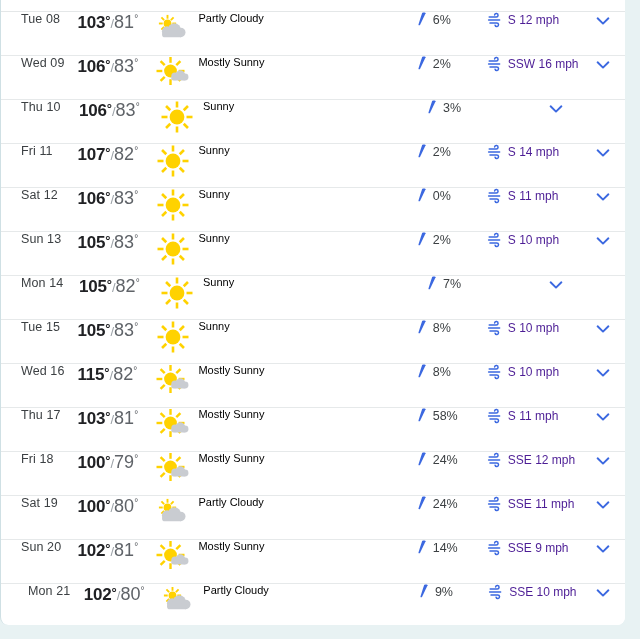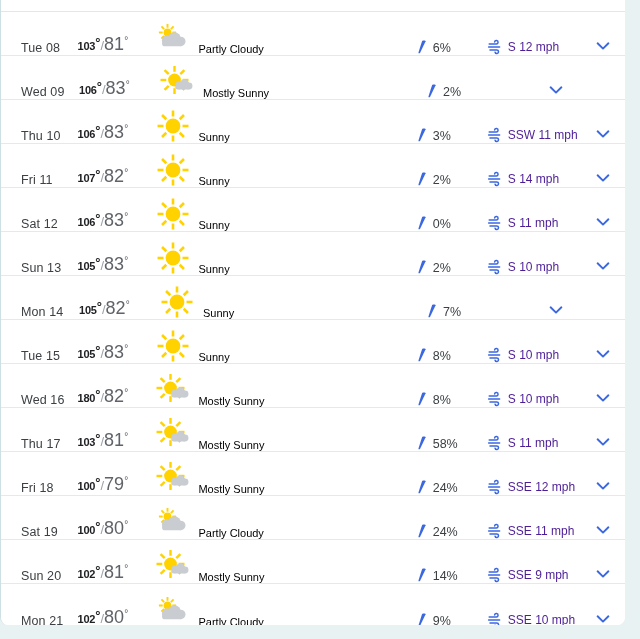--- a/index.html
+++ b/index.html
@@ -42,27 +42,28 @@
     position: absolute;
     left: 0;
     top: 12px;
     width: 625px;
   }
 
   .forecast-row {
     position: relative;
     height: 44px;
     display: flex;
-    align-items: flex-end;
+    align-items: flex-start;
     border-bottom: 1px solid #e6e9ea;
     background: #ffffff;
     box-sizing: border-box;
   }
   .forecast-row:last-child {
     border-bottom: none;
+    margin-left: 7px;
   }
 
   
   .col-day {
     width: 78px;
     padding-left: 20px;
     box-sizing: border-box;
     font-size: 12.5px;
     color: #3c4043;
     letter-spacing: 0.1px;
@@ -70,21 +71,21 @@
   }
 
   
   .col-temp {
     width: 78px;
     box-sizing: border-box;
     white-space: nowrap;
     color: #202124;
   }
   .temp-high {
-    font-size: 11px;
+    font-size: 17px;
     font-weight: bold;
     color: #202124;
     letter-spacing: -0.2px;
   }
   .temp-high-deg {
     font-size: 13px;
     font-weight: bold;
     color: #202124;
     vertical-align: top;
     position: relative;
@@ -264,20 +265,30 @@
     </g>
   </svg>
         </div>
         <div class="col-cond">Mostly Sunny</div>
         <div class="col-precip">
           <svg class="precip-icon" viewBox="0 0 11 15">
     <path d="M8.6 1.2 L3.0 12.9 C2.6 13.7 1.3 13.3 1.5 12.4 L5.1 1.0 C5.4 0.1 9.0 0.3 8.6 1.2 Z" fill="#3b68e0"></path>
   </svg>
           <span>2%</span>
         </div>
+        <div class="col-wind">
+          <svg class="wind-icon" viewBox="0 0 16 16">
+    <g stroke="#3b68e0" stroke-width="1.5" stroke-linecap="round" fill="none">
+      <path d="M2.2 5.0 H9.3 A1.75 1.75 0 1 0 7.6 2.9"></path>
+      <path d="M1.6 8.0 H12.6"></path>
+      <path d="M3.0 11.0 H9.8 A1.75 1.75 0 1 1 8.1 13.2"></path>
+    </g>
+  </svg>
+          <span>SSW 16 mph</span>
+        </div>
         <div class="col-expand">
           <svg class="chevron" viewBox="0 0 18 18">
     <path d="M3.6 6.3 L9 11.6 L14.4 6.3" stroke="#3b68e0" stroke-width="1.9" fill="none" stroke-linecap="round" stroke-linejoin="round"></path>
   </svg>
         </div>
       </div>
       <div class="forecast-row">
         <div class="col-day">Thu 10</div>
         <div class="col-temp"><span class="temp-high">106</span><span class="temp-high-deg">°</span><span class="temp-sep">/</span><span class="temp-low">83</span><span class="temp-low-deg">°</span></div>
         <div class="col-icon">
@@ -293,30 +304,20 @@
     <circle cx="17" cy="17" r="7.4" fill="#ffd200"></circle>
   </svg>
         </div>
         <div class="col-cond">Sunny</div>
         <div class="col-precip">
           <svg class="precip-icon" viewBox="0 0 11 15">
     <path d="M8.6 1.2 L3.0 12.9 C2.6 13.7 1.3 13.3 1.5 12.4 L5.1 1.0 C5.4 0.1 9.0 0.3 8.6 1.2 Z" fill="#3b68e0"></path>
   </svg>
           <span>3%</span>
         </div>
-        <div class="col-wind">
-          <svg class="wind-icon" viewBox="0 0 16 16">
-    <g stroke="#3b68e0" stroke-width="1.5" stroke-linecap="round" fill="none">
-      <path d="M2.2 5.0 H9.3 A1.75 1.75 0 1 0 7.6 2.9"></path>
-      <path d="M1.6 8.0 H12.6"></path>
-      <path d="M3.0 11.0 H9.8 A1.75 1.75 0 1 1 8.1 13.2"></path>
-    </g>
-  </svg>
-          <span>SSW 11 mph</span>
-        </div>
         <div class="col-expand">
           <svg class="chevron" viewBox="0 0 18 18">
     <path d="M3.6 6.3 L9 11.6 L14.4 6.3" stroke="#3b68e0" stroke-width="1.9" fill="none" stroke-linecap="round" stroke-linejoin="round"></path>
   </svg>
         </div>
       </div>
       <div class="forecast-row">
         <div class="col-day">Fri 11</div>
         <div class="col-temp"><span class="temp-high">107</span><span class="temp-high-deg">°</span><span class="temp-sep">/</span><span class="temp-low">82</span><span class="temp-low-deg">°</span></div>
         <div class="col-icon">
@@ -496,21 +497,21 @@
           <span>S 10 mph</span>
         </div>
         <div class="col-expand">
           <svg class="chevron" viewBox="0 0 18 18">
     <path d="M3.6 6.3 L9 11.6 L14.4 6.3" stroke="#3b68e0" stroke-width="1.9" fill="none" stroke-linecap="round" stroke-linejoin="round"></path>
   </svg>
         </div>
       </div>
       <div class="forecast-row">
         <div class="col-day">Wed 16</div>
-        <div class="col-temp"><span class="temp-high">180</span><span class="temp-high-deg">°</span><span class="temp-sep">/</span><span class="temp-low">82</span><span class="temp-low-deg">°</span></div>
+        <div class="col-temp"><span class="temp-high">115</span><span class="temp-high-deg">°</span><span class="temp-sep">/</span><span class="temp-low">82</span><span class="temp-low-deg">°</span></div>
         <div class="col-icon">
           <svg class="wicon" viewBox="0 0 34 34">
     <line x1="22.70" y1="15.00" x2="28.50" y2="15.00" stroke="#ffd200" stroke-width="2.4" stroke-linecap="butt"></line>
             <line x1="20.30" y1="20.80" x2="24.40" y2="24.90" stroke="#ffd200" stroke-width="2.4" stroke-linecap="butt"></line>
             <line x1="14.50" y1="23.20" x2="14.50" y2="29.00" stroke="#ffd200" stroke-width="2.4" stroke-linecap="butt"></line>
             <line x1="8.70" y1="20.80" x2="4.60" y2="24.90" stroke="#ffd200" stroke-width="2.4" stroke-linecap="butt"></line>
             <line x1="6.30" y1="15.00" x2="0.50" y2="15.00" stroke="#ffd200" stroke-width="2.4" stroke-linecap="butt"></line>
             <line x1="8.70" y1="9.20" x2="4.60" y2="5.10" stroke="#ffd200" stroke-width="2.4" stroke-linecap="butt"></line>
             <line x1="14.50" y1="6.80" x2="14.50" y2="1.00" stroke="#ffd200" stroke-width="2.4" stroke-linecap="butt"></line>
             <line x1="20.30" y1="9.20" x2="24.40" y2="5.10" stroke="#ffd200" stroke-width="2.4" stroke-linecap="butt"></line>

